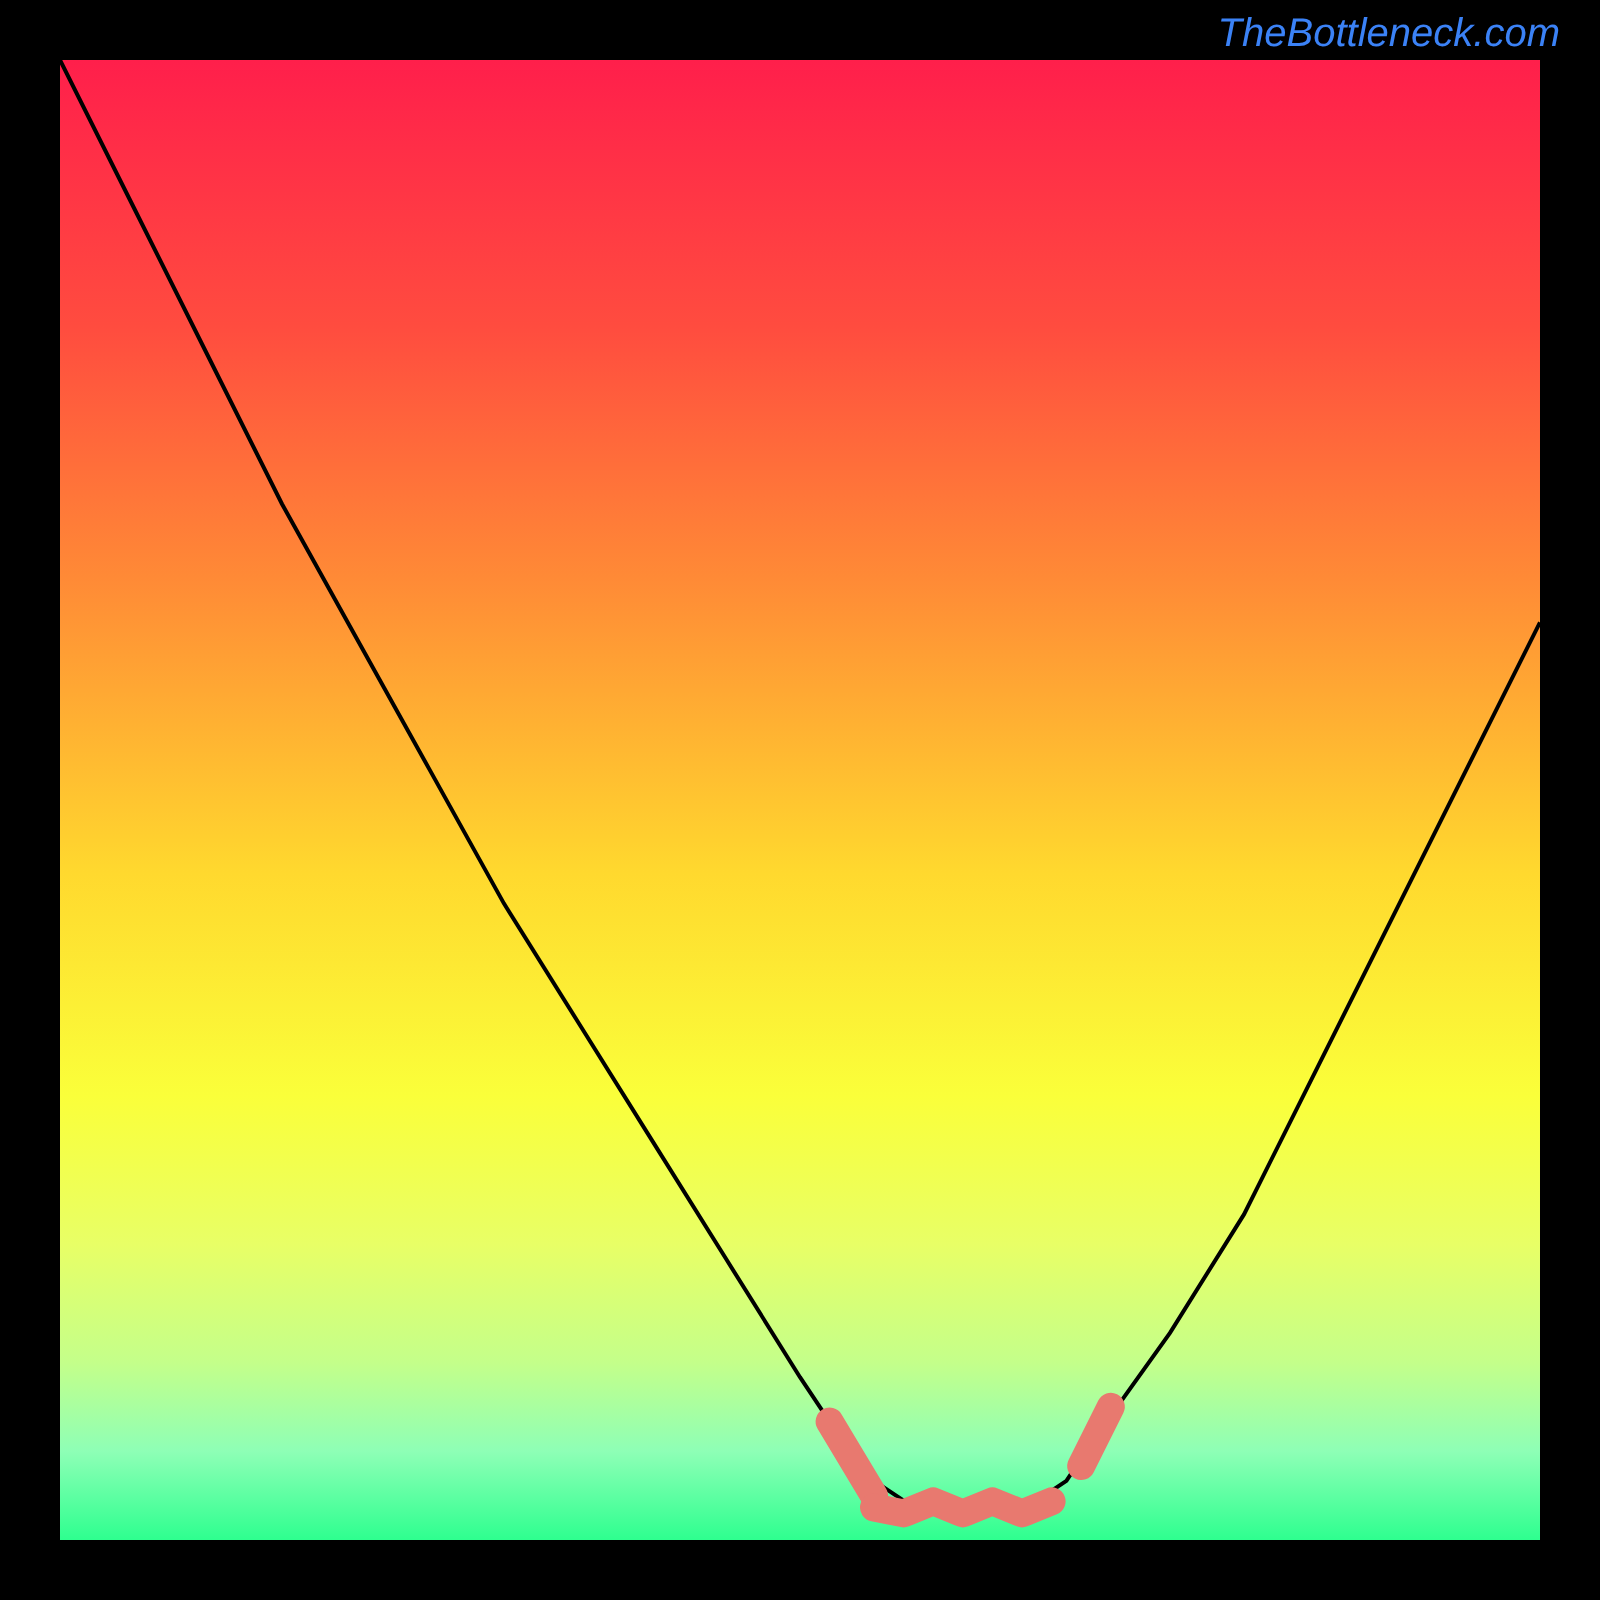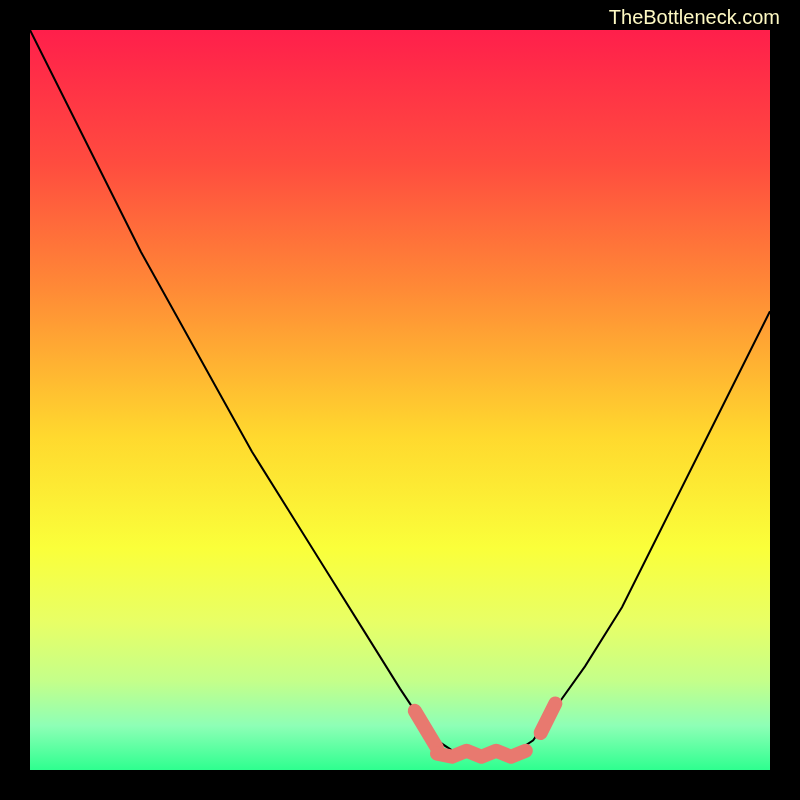--- a/index.html
+++ b/index.html
@@ -9,24 +9,25 @@
     height: 800px;
     background: #000;
     font-family: Arial, sans-serif;
     position: relative;
     overflow: hidden;
   }
   .watermark {
     position: absolute;
     top: 6px;
     right: 20px;
-    color: #fef9c3;
+    color: #3b82f6;
     font-size: 20px;
     font-weight: 500;
     z-index: 10;
+    font-style: italic;
   }
   .chart-container {
     position: absolute;
     left: 30px;
     top: 30px;
     width: 740px;
     height: 740px;
   }
   svg {
     display: block;

